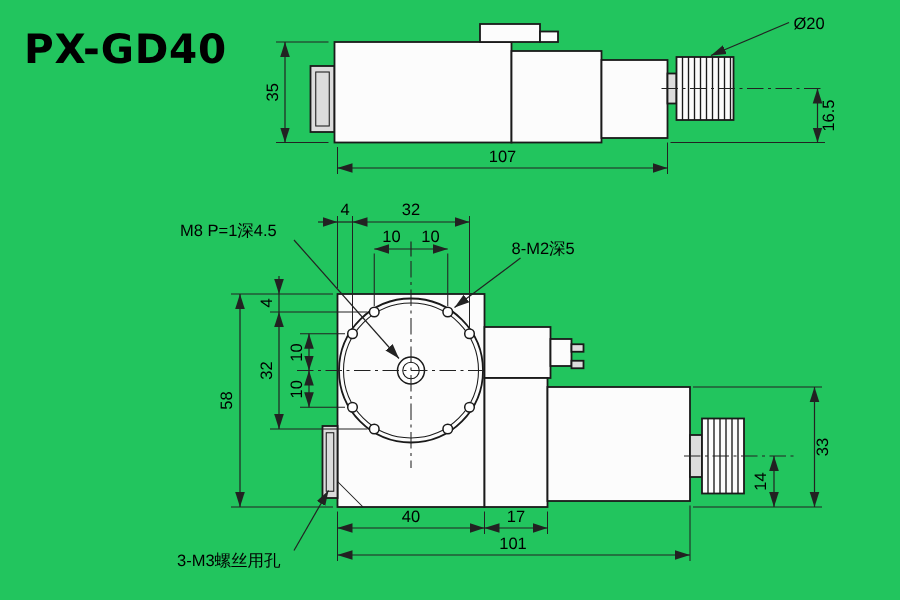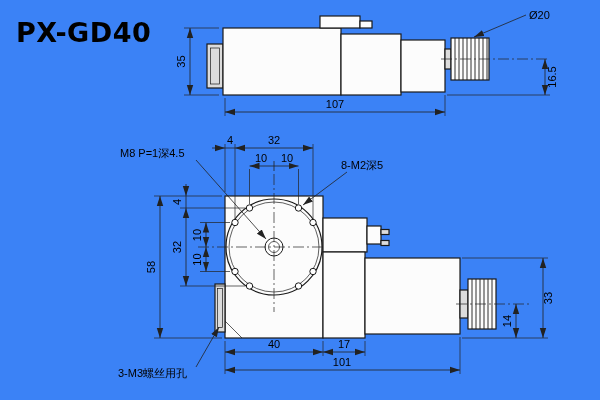--- a/index.html
+++ b/index.html
@@ -1,16 +1,16 @@
 <!DOCTYPE html>
 <html><head>
 <meta charset="utf-8">
 <style>
   html,body { margin:0; padding:0; background:#ffffff; }
-  .page { position:relative; width:600px; height:400px; background:#3b82f6; overflow:hidden; }
+  .page { position:relative; width:600px; height:400px; background:#22c55e; overflow:hidden; }
   svg { display:block; }
   text { font-family:"Liberation Sans","DejaVu Sans",sans-serif; font-size:11px; fill:#000; }
   .title-text { font-family:"DejaVu Sans","Liberation Sans",sans-serif; font-size:27px; font-weight:bold; letter-spacing:0.5px; }
   .shape  { fill:#fcfcfc; stroke:#1a1a1a; stroke-width:1.2; }
   .shaded { fill:#dcdcdc; stroke:#1a1a1a; stroke-width:1.2; }
   .thin   { fill:none; stroke:#1a1a1a; stroke-width:0.7; }
   .hole   { fill:#fff; stroke:#1a1a1a; stroke-width:1; }
   .knurl  { stroke:#1a1a1a; stroke-width:0.9; fill:none; }
   .dim    { stroke:#222; stroke-width:0.8; fill:none; }
   .ext    { stroke:#222; stroke-width:0.7; fill:none; }

